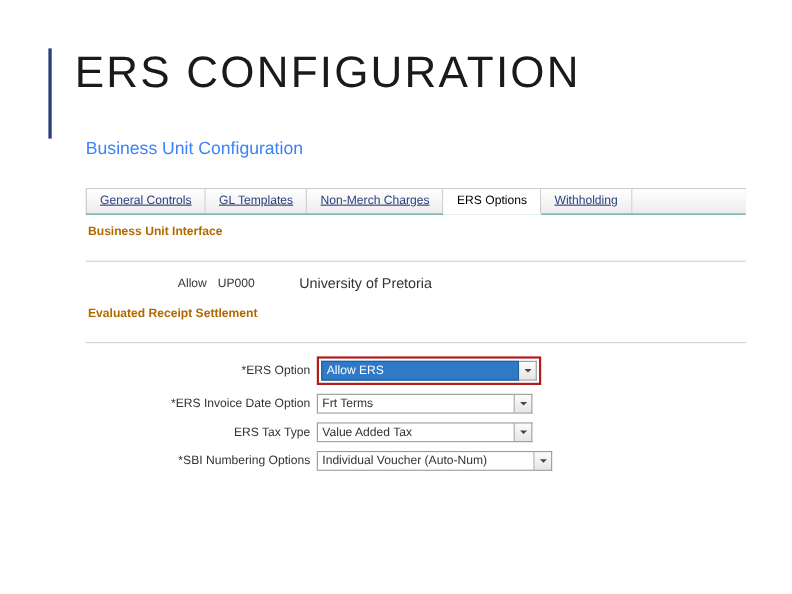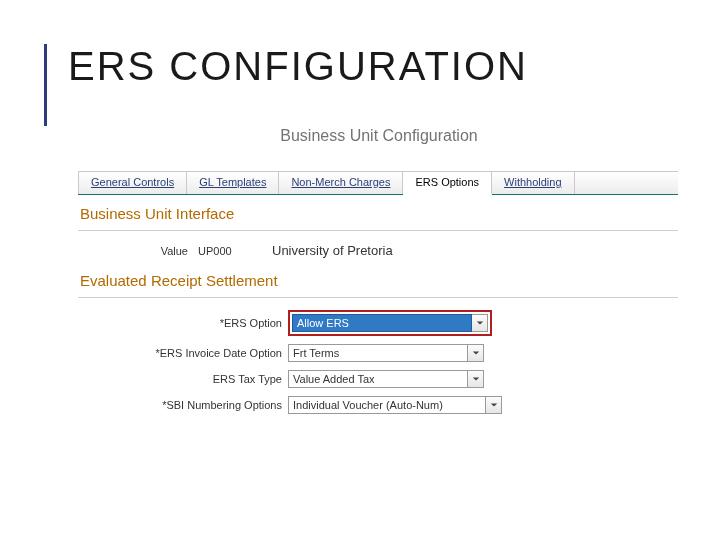--- a/index.html
+++ b/index.html
@@ -27,23 +27,22 @@
     font-size: 40px;
     font-weight: 400;
     letter-spacing: 2px;
     color: #1a1a1a;
     margin-left: 16px;
     margin-bottom: 38px;
     font-family: Arial, Helvetica, sans-serif;
   }
   .subtitle {
     font-size: 16px;
-    color: #737373;
+    color: #3b82f6;
     margin: 0 0 26px 26px;
-    text-align: center;
   }
   .panel {
     margin: 0 2px 0 26px;
     font-size: 11px;
     color: #333;
     border: 0;
   }
   
   .tabs {
     display: flex;
@@ -67,24 +66,24 @@
     font-weight: 400;
     border-bottom: 2px solid #fff;
     margin-bottom: -1px;
     text-decoration: none;
   }
   .tab.link { text-decoration: underline; }
   .tabs-filler { flex: 1; background: linear-gradient(#ffffff, #ececec); }
   
   .section-head {
     color: #b26a00;
-    font-weight: normal;
-    font-size: 15px;
+    font-weight: bold;
+    font-size: 11px;
     border-bottom: 1px solid #cfcfcf;
-    padding: 10px 2px 8px 2px;
+    padding: 10px 2px 20px 2px;
     margin-bottom: 8px;
   }
   .row {
     display: flex;
     align-items: center;
     padding: 4px 0;
   }
   .row .label {
     width: 210px;
     text-align: right;
@@ -162,21 +161,21 @@
       <div class="tab link">GL Templates</div>
       <div class="tab link">Non-Merch Charges</div>
       <div class="tab active">ERS Options</div>
       <div class="tab link">Withholding</div>
       <div class="tabs-filler"></div>
     </div>
 
     <div class="section-head">Business Unit Interface</div>
 
     <div class="row">
-      <div class="label" style="width:116px;">Value</div>
+      <div class="label" style="width:116px;">Allow</div>
       <span class="unit-field">UP000</span>
       <span class="value" style="padding-left:26px;">University of Pretoria</span>
     </div>
 
     <div class="section-head">Evaluated Receipt Settlement</div>
 
     <div class="row">
       <div class="label">*ERS Option</div>
       <span class="hl">
         <span class="sel">Allow ERS</span>

